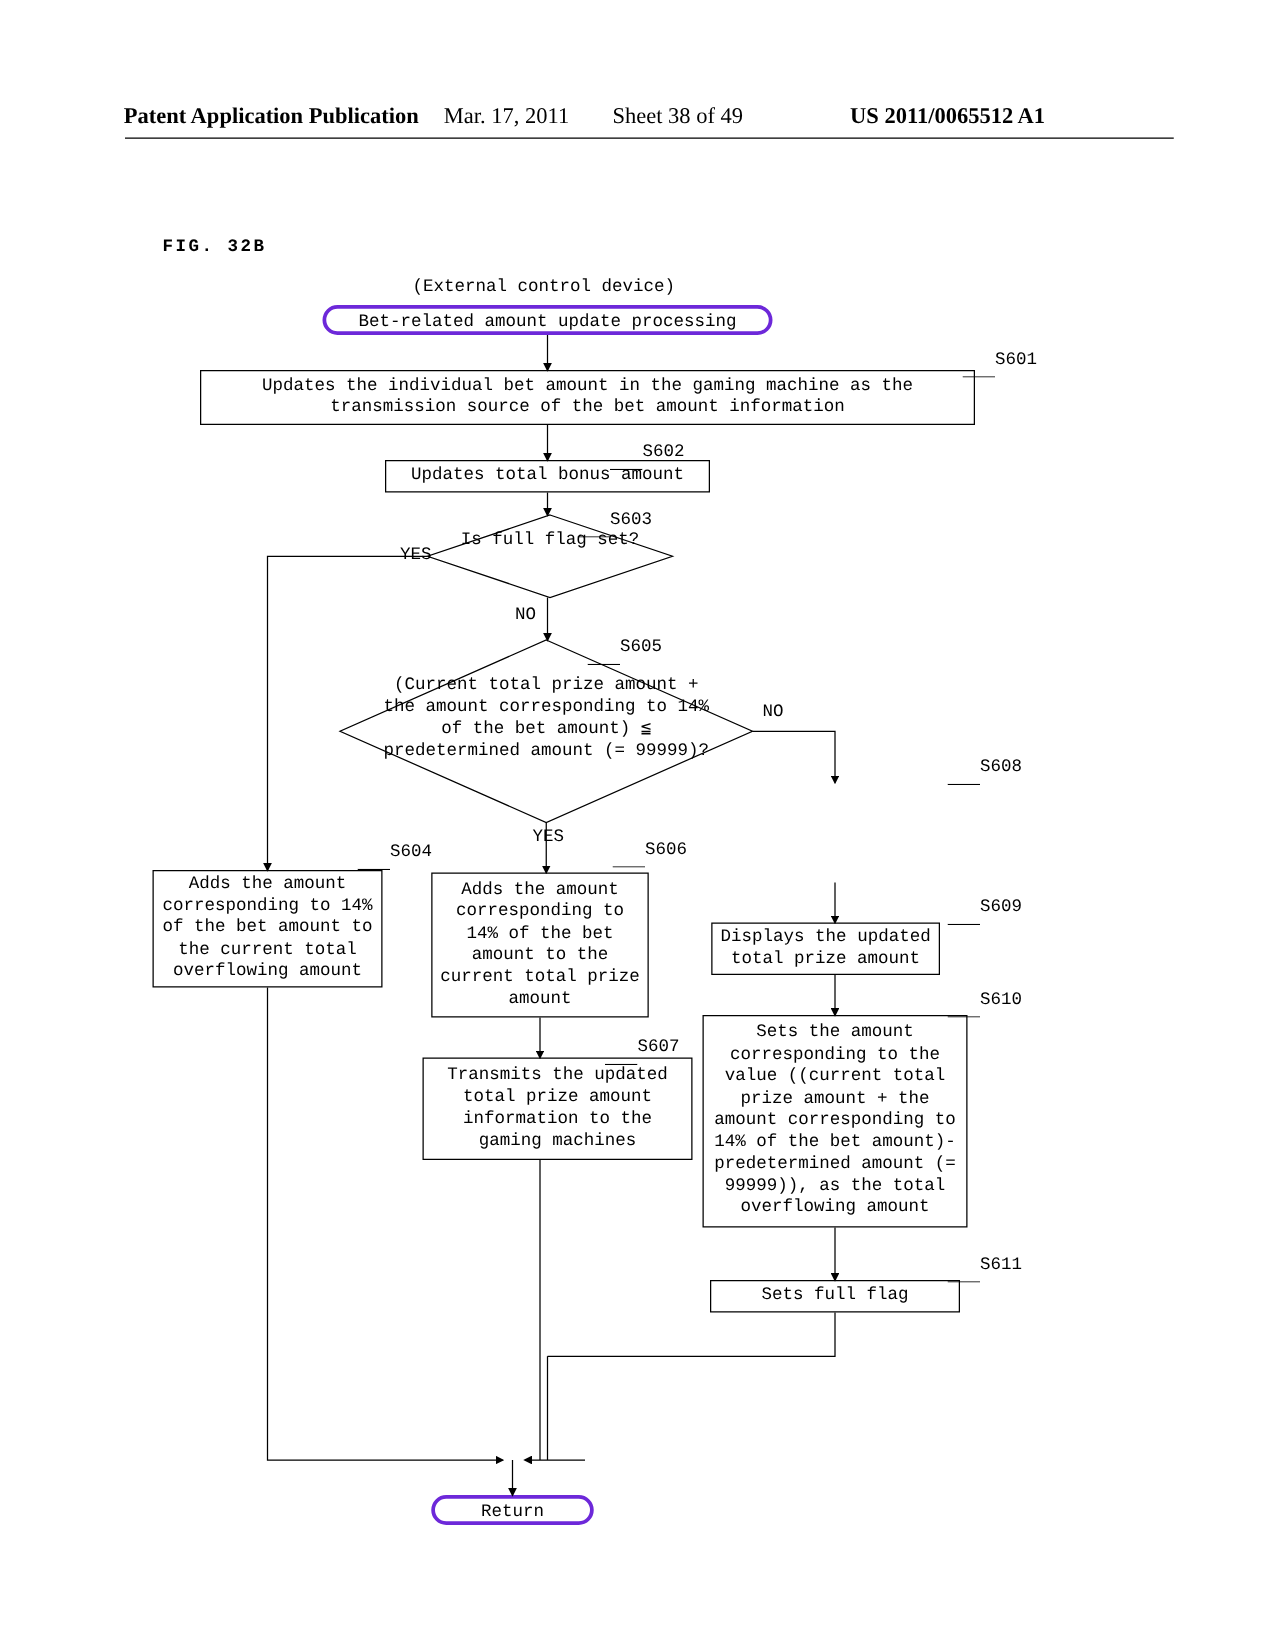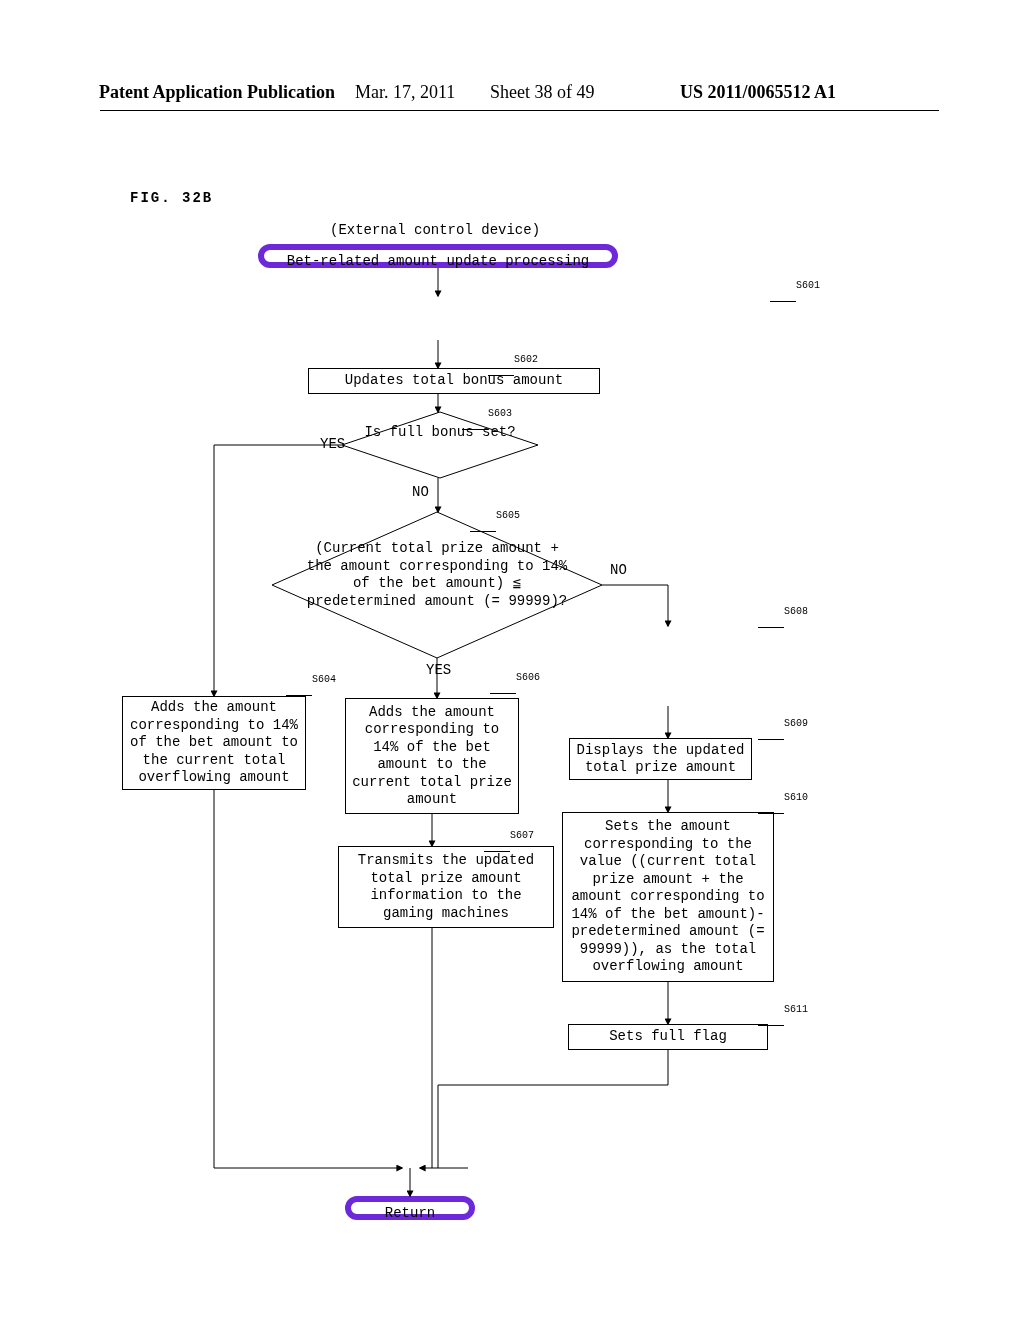--- a/index.html
+++ b/index.html
@@ -52,42 +52,42 @@
     background: #fff;
     text-align: center;
     display: flex;
     align-items: center;
     justify-content: center;
     line-height: 1.25;
     padding: 2px 6px;
   }
   .terminator {
     position: absolute;
-    border: 6px solid #6d28d9;
+    border: 3px solid #6d28d9;
     border-radius: 14px;
     background: #fff;
     text-align: center;
     line-height: 22px;
     height: 24px;
   }
   
   .diamond-svg { position: absolute; }
   .diamond-text {
     position: absolute;
     text-align: center;
     line-height: 1.25;
     pointer-events: none;
   }
   .branch-label {
     position: absolute;
     font-size: 14px;
   }
   .step-ref {
     position: absolute;
-    font-size: 10px;
+    font-size: 14px;
   }
   
   .swoosh {
     position: absolute;
     width: 26px; height: 14px;
     border-bottom: 1px solid #000;
     border-top-left-radius: 50%;
     border-top-right-radius: 0;
   }
   svg.connectors {
@@ -111,40 +111,41 @@
   <div class="header-rule"></div>
 
   <div class="fig-label">FIG. 32B</div>
 
   <div class="device-label">(External control device)</div>
 
   <div class="terminator" style="top:244px; left:258px; width:360px;">Bet-related amount update processing</div>
 
   <div class="terminator" style="top:1196px; left:345px; width:130px;">Return</div>
 
-
-  <div class="box" style="top:368px; left:308px; width:292px; height:26px;">Updates total bonus amount</div>
+  <div class="box" style="top:296px; left:160px; width:620px; height:44px;">Updates the individual bet amount in the gaming machine as the transmission source of the bet amount information</div>
+
+  <div class="box" style="top:368px; left:308px; width:260px; height:26px;">Updates total bonus amount</div>
 
   <div class="box" style="top:696px; left:122px; width:184px; height:94px;">Adds the amount corresponding to 14% of the bet amount to the current total overflowing amount</div>
 
   <div class="box" style="top:698px; left:345px; width:174px; height:116px;">Adds the amount corresponding to 14% of the bet amount to the current total prize amount</div>
 
   <div class="box" style="top:846px; left:338px; width:216px; height:82px;">Transmits the updated total prize amount information to the gaming machines</div>
 
 
   <div class="box" style="top:738px; left:569px; width:183px; height:42px;">Displays the updated total prize amount</div>
 
   <div class="box" style="top:812px; left:562px; width:212px; height:170px;">Sets the amount corresponding to the value ((current total prize amount + the amount corresponding to 14% of the bet amount)- predetermined amount (= 99999)), as the total overflowing amount</div>
 
   <div class="box" style="top:1024px; left:568px; width:200px; height:26px;">Sets full flag</div>
 
   <svg class="diamond-svg" style="top:410px; left:340px;" width="200" height="70">
     <polygon points="100,2 198,35 100,68 2,35" fill="#fff" stroke="#000" stroke-width="1"></polygon>
   </svg>
-  <div class="diamond-text" style="top:424px; left:340px; width:200px;">Is full bonus set?</div>
+  <div class="diamond-text" style="top:424px; left:340px; width:200px;">Is full flag set?</div>
 
   <svg class="diamond-svg" style="top:510px; left:270px;" width="334" height="150">
     <polygon points="167,2 332,75 167,148 2,75" fill="#fff" stroke="#000" stroke-width="1"></polygon>
   </svg>
   <div class="diamond-text" style="top:540px; left:300px; width:274px;">(Current total prize amount + the amount corresponding to 14% of the bet amount) ≦ predetermined amount (= 99999)?</div>
 
   <div class="branch-label" style="top:436px; left:320px;">YES</div>
   <div class="branch-label" style="top:484px; left:412px;">NO</div>
   <div class="branch-label" style="top:662px; left:426px;">YES</div>
   <div class="branch-label" style="top:562px; left:610px;">NO</div>

